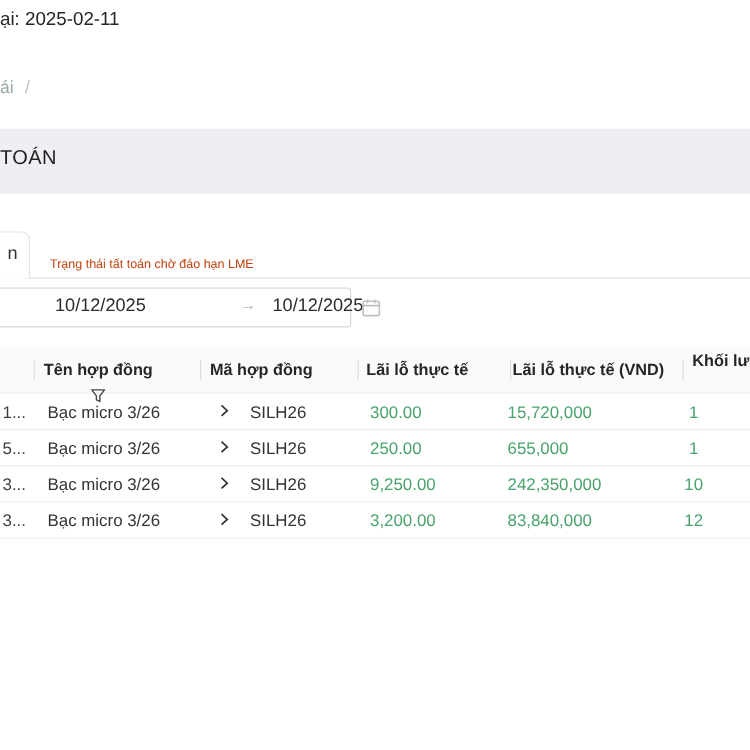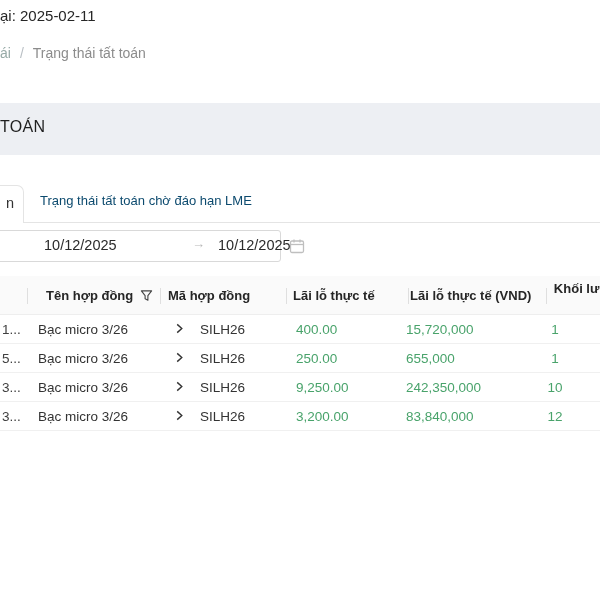--- a/index.html
+++ b/index.html
@@ -6,45 +6,45 @@
   body{
     width:600px;height:600px;position:relative;overflow:hidden;
     background:#ffffff;
     font-family:"Liberation Sans", sans-serif;
     color:#262626;
   }
   .abs{position:absolute;}
   
   .top-date{top:7px;left:0;font-size:15px;color:#262626;}
   
-  .breadcrumb{top:45px;left:0;font-size:14px;display:flex;align-items:center;}
+  .breadcrumb{top:61px;left:0;font-size:14px;display:flex;align-items:center;}
   .crumb-frag{color:#97aaa7;}
   .crumb-sep{color:#b9bfc4;margin:0 9px;}
   .crumb-cur{color:#8c8c8c;}
   
   .title-band{top:103px;left:0;width:600px;height:52px;background:#edeff3;}
   .title-frag{left:0;top:118px;font-size:16px;font-weight:normal;color:#1f1f1f;letter-spacing:.3px;}
   
   .tabbar-line{top:222px;left:0;width:600px;height:1px;background:#e4e4e4;}
   .tab-active{left:-52px;top:185px;width:76px;height:38px;background:#fff;
     border:1px solid #e4e4e4;border-bottom:none;border-top-right-radius:7px;
     box-sizing:border-box;z-index:2;cursor:pointer;}
   .tab-active-label{left:6px;top:195px;font-size:14.5px;color:#333;z-index:3;}
-  .tab2-label{left:40px;top:193px;font-size:13px;color:#0c4a6e;cursor:pointer;}
+  .tab2-label{left:40px;top:206px;font-size:10px;color:#c2410c;cursor:pointer;}
   
   .range-picker{left:-34px;top:230px;width:315px;height:32px;background:#fff;
     border:1px solid #d9d9d9;border-radius:3px;box-sizing:border-box;}
   .rp-date1{left:44px;top:237px;font-size:14.5px;color:#2b2b2b;}
   .rp-arrow{left:192px;top:236px;font-size:13px;color:#b8b8b8;}
   .rp-date2{left:218px;top:237px;font-size:14.5px;color:#2b2b2b;}
   .rp-cal{left:289px;top:238px;width:16px;height:16px;}
   
   .thead{top:276px;left:0;width:660px;height:39px;background:#fafafa;border-bottom:1px solid #eeeeee;box-sizing:border-box;}
   .th{font-size:13px;font-weight:bold;color:#262626;}
-  .th-name{left:46px;top:288px;display:flex;align-items:center;gap:7px;}
+  .th-name{left:35px;top:288px;display:flex;align-items:center;gap:7px;flex-direction:column;}
   .th-code{left:168px;top:288px;}
   .th-pl{left:293px;top:288px;text-align:right;}
   .th-plvnd{left:410px;top:288px;text-align:center;}
   .th-vol{left:549px;top:281px;width:110px;text-align:center;line-height:15px;}
   .th-sep{width:1px;height:16px;background:#dfdfdf;top:288px;}
   .funnel{display:inline-block;}
   
   .trow{left:0;width:660px;height:29px;border-bottom:1px solid #f0f0f0;box-sizing:border-box;}
   .td{position:absolute;font-size:13.5px;color:#333;top:7px;white-space:nowrap;}
   .td-id{left:2px;width:22px;overflow:hidden;color:#404040;}
@@ -56,21 +56,20 @@
   .td-vol{left:540px;width:30px;text-align:center;color:#49a36b;}
 </style>
 </head>
 <body>
 
 <div class="abs top-date">ại: 2025-02-11</div>
 
 <div class="abs breadcrumb">
   <span class="crumb-frag">ái</span>
   <span class="crumb-sep">/</span>
-  <span class="crumb-cur">Trạng thái tất toán</span>
 </div>
 
 <div class="abs title-band"></div>
 <div class="abs title-frag">TOÁN</div>
 
 <div class="abs tabbar-line"></div>
 <div class="abs tab-active"></div>
 <div class="abs tab-active-label">n</div>
 <div class="abs tab2-label">Trạng thái tất toán chờ đáo hạn LME</div>
 
@@ -102,21 +101,21 @@
 <div class="abs th-sep" style="left:408px"></div>
 <div class="abs th-sep" style="left:546px"></div>
 
 <div class="abs trow" style="top:315px">
   <span class="td td-id">1...</span>
   <span class="td td-name">Bạc micro 3/26</span>
   <svg class="td td-exp" width="11" height="11" viewBox="0 0 12 12">
       <path d="M3.5 1.5 L8.5 6 L3.5 10.5" fill="none" stroke="#333" stroke-width="1.5"></path>
     </svg>
   <span class="td td-code">SILH26</span>
-  <span class="td td-pl">400.00</span>
+  <span class="td td-pl">300.00</span>
   <span class="td td-plvnd">15,720,000</span>
   <span class="td td-vol">1</span>
 </div>
 <div class="abs trow" style="top:344px">
   <span class="td td-id">5...</span>
   <span class="td td-name">Bạc micro 3/26</span>
   <svg class="td td-exp" width="11" height="11" viewBox="0 0 12 12">
       <path d="M3.5 1.5 L8.5 6 L3.5 10.5" fill="none" stroke="#333" stroke-width="1.5"></path>
     </svg>
   <span class="td td-code">SILH26</span>

